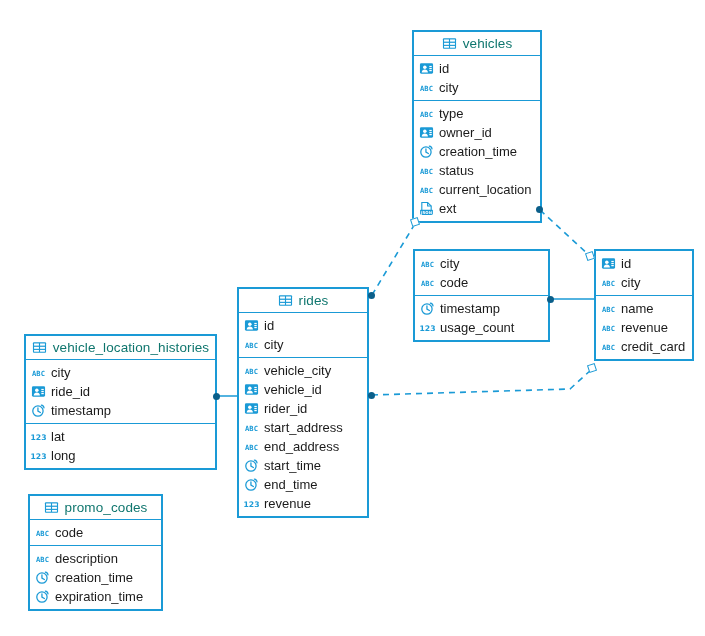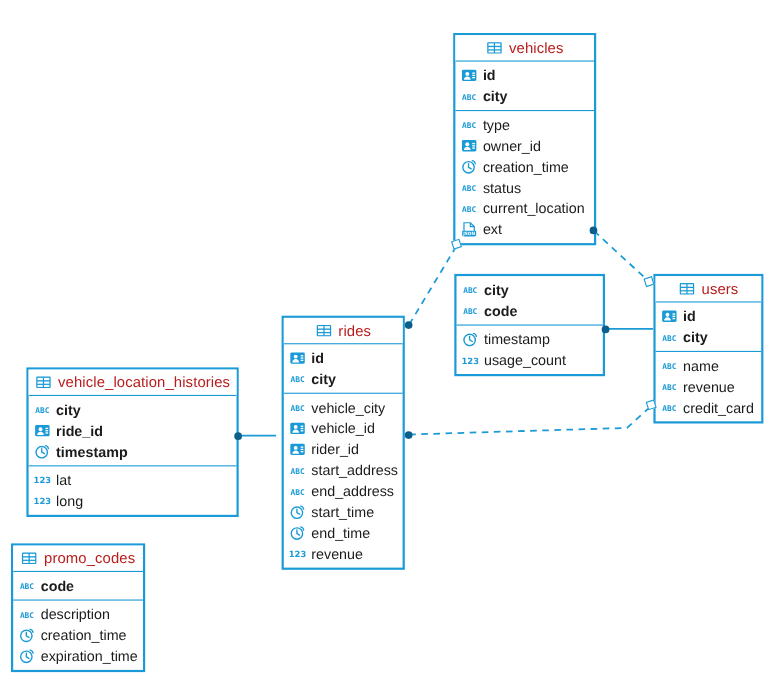--- a/index.html
+++ b/index.html
@@ -26,40 +26,40 @@
     display:flex;
     align-items:center;
     justify-content:center;
     gap:6px;
     border-bottom:1px solid #1a9ad6;
     background:#ffffff;
     box-sizing:border-box;
   }
   .tbl-title{
     font-size:13.5px;
-    color:#b91c1c;
+    color:#0f766e;
     letter-spacing:0.1px;
     white-space:nowrap;
   }
   .section{
     padding:3px 0 3px 0;
     box-sizing:border-box;
   }
   .section + .section{ border-top:1px solid #1a9ad6; }
   .col-row{
     display:flex;
     align-items:center;
     gap:5px;
     height:19px;
     padding:0 6px 0 5px;
     box-sizing:border-box;
     white-space:nowrap;
   }
   .col-name{ font-size:13px; color:#1b1b1b; }
-  .section.pk .col-name{ font-weight:bold; }
+  .section.pk .col-name{ font-weight:normal; }
 
   
   .ic{ width:15px;height:15px;flex:0 0 15px;display:block; }
 
   
   .dot{ position:absolute; width:7px;height:7px;border-radius:50%;
         background:#0b5f8a; z-index:9; }
   .sq{ position:absolute; width:8px;height:8px;
        border:1.5px solid #1a9ad6; background:#ffffff;
        transform:rotate(-18deg); z-index:9; box-sizing:border-box;}
@@ -228,34 +228,20 @@
           <span style="display: flex;">
             <svg class="ic" viewBox="0 0 16 16" xmlns="http://www.w3.org/2000/svg">
               <text x="8" y="11.2" font-family="DejaVu Sans, sans-serif" font-size="8.2" font-weight="bold" fill="#1a9ad6" text-anchor="middle">123</text>
             </svg>
           </span>
           <span class="col-name">usage_count</span>
         </div>
       </div>
     </div>
     <div class="table-node" style="left: 594px; top: 249px; width: 100px;">
-      <div class="tbl-header">
-        <span style="display: flex;">
-          <svg class="ic" viewBox="0 0 16 16" xmlns="http://www.w3.org/2000/svg">
-            <rect x="1" y="2.5" width="14" height="11" rx="1" fill="#1a9ad6"></rect>
-            <rect x="2.2" y="3.7" width="5.2" height="2.3" fill="#ffffff"></rect>
-            <rect x="8.6" y="3.7" width="5.2" height="2.3" fill="#ffffff"></rect>
-            <rect x="2.2" y="7.3" width="5.2" height="2.1" fill="#ffffff"></rect>
-            <rect x="8.6" y="7.3" width="5.2" height="2.1" fill="#ffffff"></rect>
-            <rect x="2.2" y="10.6" width="5.2" height="1.9" fill="#ffffff"></rect>
-            <rect x="8.6" y="10.6" width="5.2" height="1.9" fill="#ffffff"></rect>
-          </svg>
-        </span>
-        <span class="tbl-title">users</span>
-      </div>
       <div class="section pk">
         <div class="col-row">
           <span style="display: flex;">
             <svg class="ic" viewBox="0 0 16 16" xmlns="http://www.w3.org/2000/svg">
               <rect x="1" y="2.5" width="14" height="11" rx="1.4" fill="#1a9ad6"></rect>
               <circle cx="6.2" cy="6.6" r="1.9" fill="#ffffff"></circle>
               <path d="M2.9 12.2c0-2 1.5-3.2 3.3-3.2s3.3 1.2 3.3 3.2z" fill="#ffffff"></path>
               <rect x="11" y="5.2" width="2.6" height="1.3" fill="#ffffff"></rect>
               <rect x="11" y="7.4" width="2.6" height="1.3" fill="#ffffff"></rect>
               <rect x="11" y="9.6" width="2.6" height="1.3" fill="#ffffff"></rect>
@@ -292,21 +278,21 @@
         <div class="col-row">
           <span style="display: flex;">
             <svg class="ic" viewBox="0 0 16 16" xmlns="http://www.w3.org/2000/svg">
               <text x="8" y="11.4" font-family="DejaVu Sans Mono, monospace" font-size="7.6" font-weight="bold" fill="#1a9ad6" text-anchor="middle">ABC</text>
             </svg>
           </span>
           <span class="col-name">credit_card</span>
         </div>
       </div>
     </div>
-    <div class="table-node" style="left: 256px; top: 287px; width: 112px;">
+    <div class="table-node" style="left: 237px; top: 287px; width: 132px;">
       <div class="tbl-header">
         <span style="display: flex;">
           <svg class="ic" viewBox="0 0 16 16" xmlns="http://www.w3.org/2000/svg">
             <rect x="1" y="2.5" width="14" height="11" rx="1" fill="#1a9ad6"></rect>
             <rect x="2.2" y="3.7" width="5.2" height="2.3" fill="#ffffff"></rect>
             <rect x="8.6" y="3.7" width="5.2" height="2.3" fill="#ffffff"></rect>
             <rect x="2.2" y="7.3" width="5.2" height="2.1" fill="#ffffff"></rect>
             <rect x="8.6" y="7.3" width="5.2" height="2.1" fill="#ffffff"></rect>
             <rect x="2.2" y="10.6" width="5.2" height="1.9" fill="#ffffff"></rect>
             <rect x="8.6" y="10.6" width="5.2" height="1.9" fill="#ffffff"></rect>
@@ -478,21 +464,21 @@
         <div class="col-row">
           <span style="display: flex;">
             <svg class="ic" viewBox="0 0 16 16" xmlns="http://www.w3.org/2000/svg">
               <text x="8" y="11.2" font-family="DejaVu Sans, sans-serif" font-size="8.2" font-weight="bold" fill="#1a9ad6" text-anchor="middle">123</text>
             </svg>
           </span>
           <span class="col-name">long</span>
         </div>
       </div>
     </div>
-    <div class="table-node" style="left: 10px; top: 494px; width: 122px;">
+    <div class="table-node" style="left: 28px; top: 494px; width: 135px;">
       <div class="tbl-header">
         <span style="display: flex;">
           <svg class="ic" viewBox="0 0 16 16" xmlns="http://www.w3.org/2000/svg">
             <rect x="1" y="2.5" width="14" height="11" rx="1" fill="#1a9ad6"></rect>
             <rect x="2.2" y="3.7" width="5.2" height="2.3" fill="#ffffff"></rect>
             <rect x="8.6" y="3.7" width="5.2" height="2.3" fill="#ffffff"></rect>
             <rect x="2.2" y="7.3" width="5.2" height="2.1" fill="#ffffff"></rect>
             <rect x="8.6" y="7.3" width="5.2" height="2.1" fill="#ffffff"></rect>
             <rect x="2.2" y="10.6" width="5.2" height="1.9" fill="#ffffff"></rect>
             <rect x="8.6" y="10.6" width="5.2" height="1.9" fill="#ffffff"></rect>

